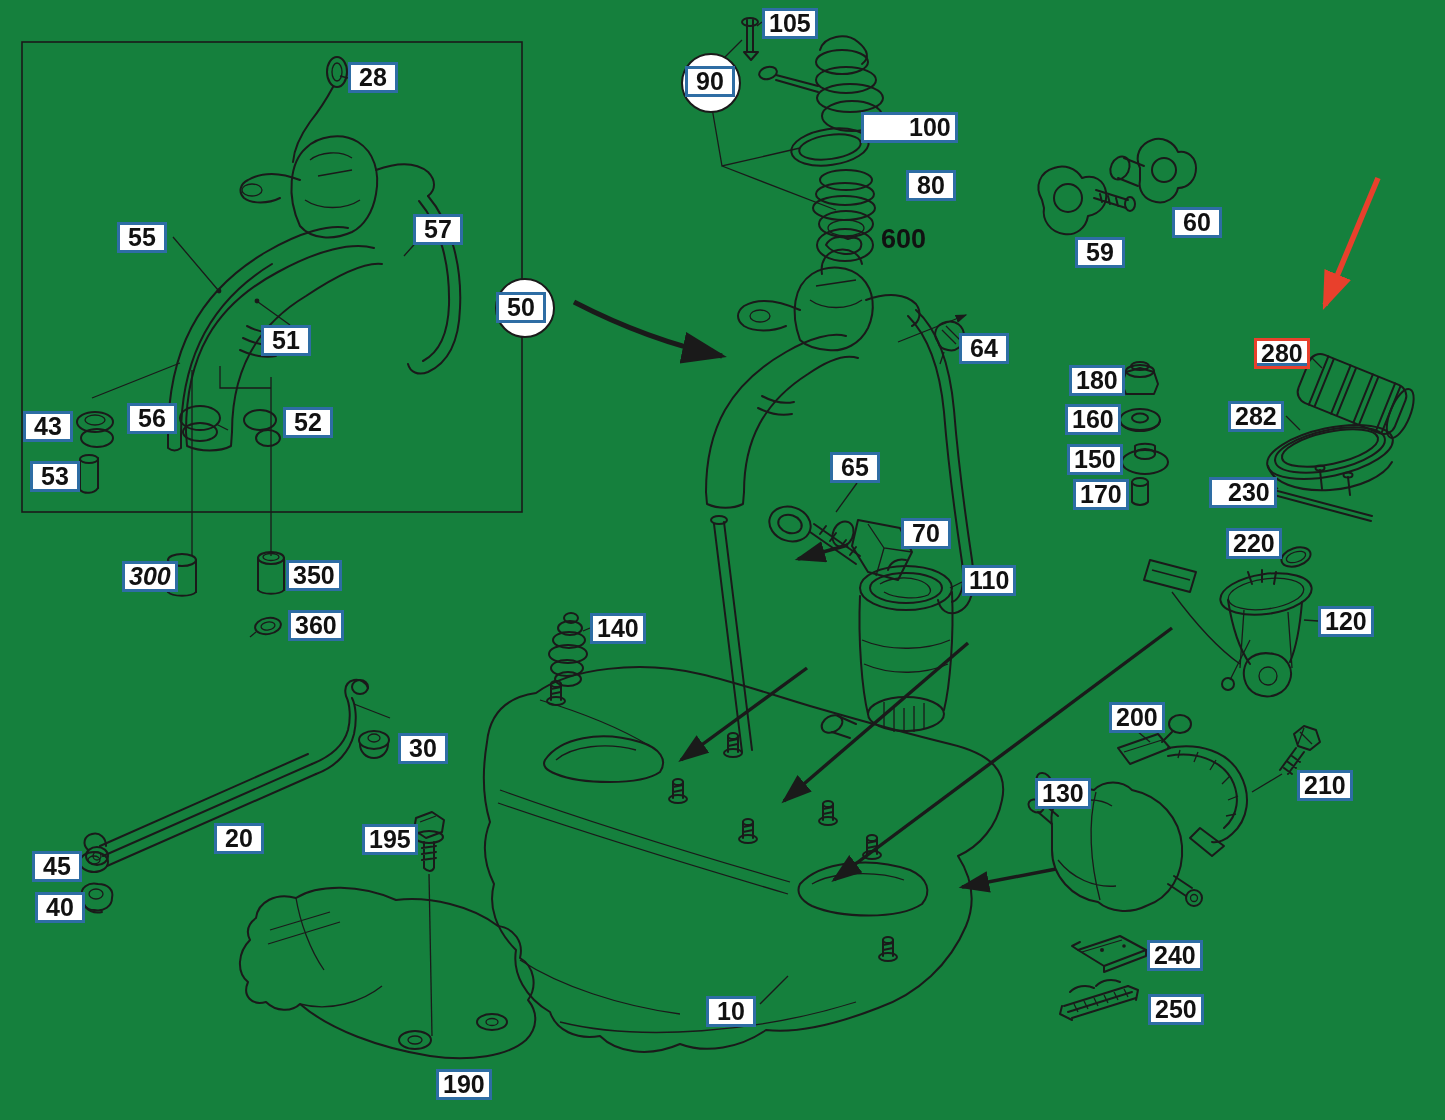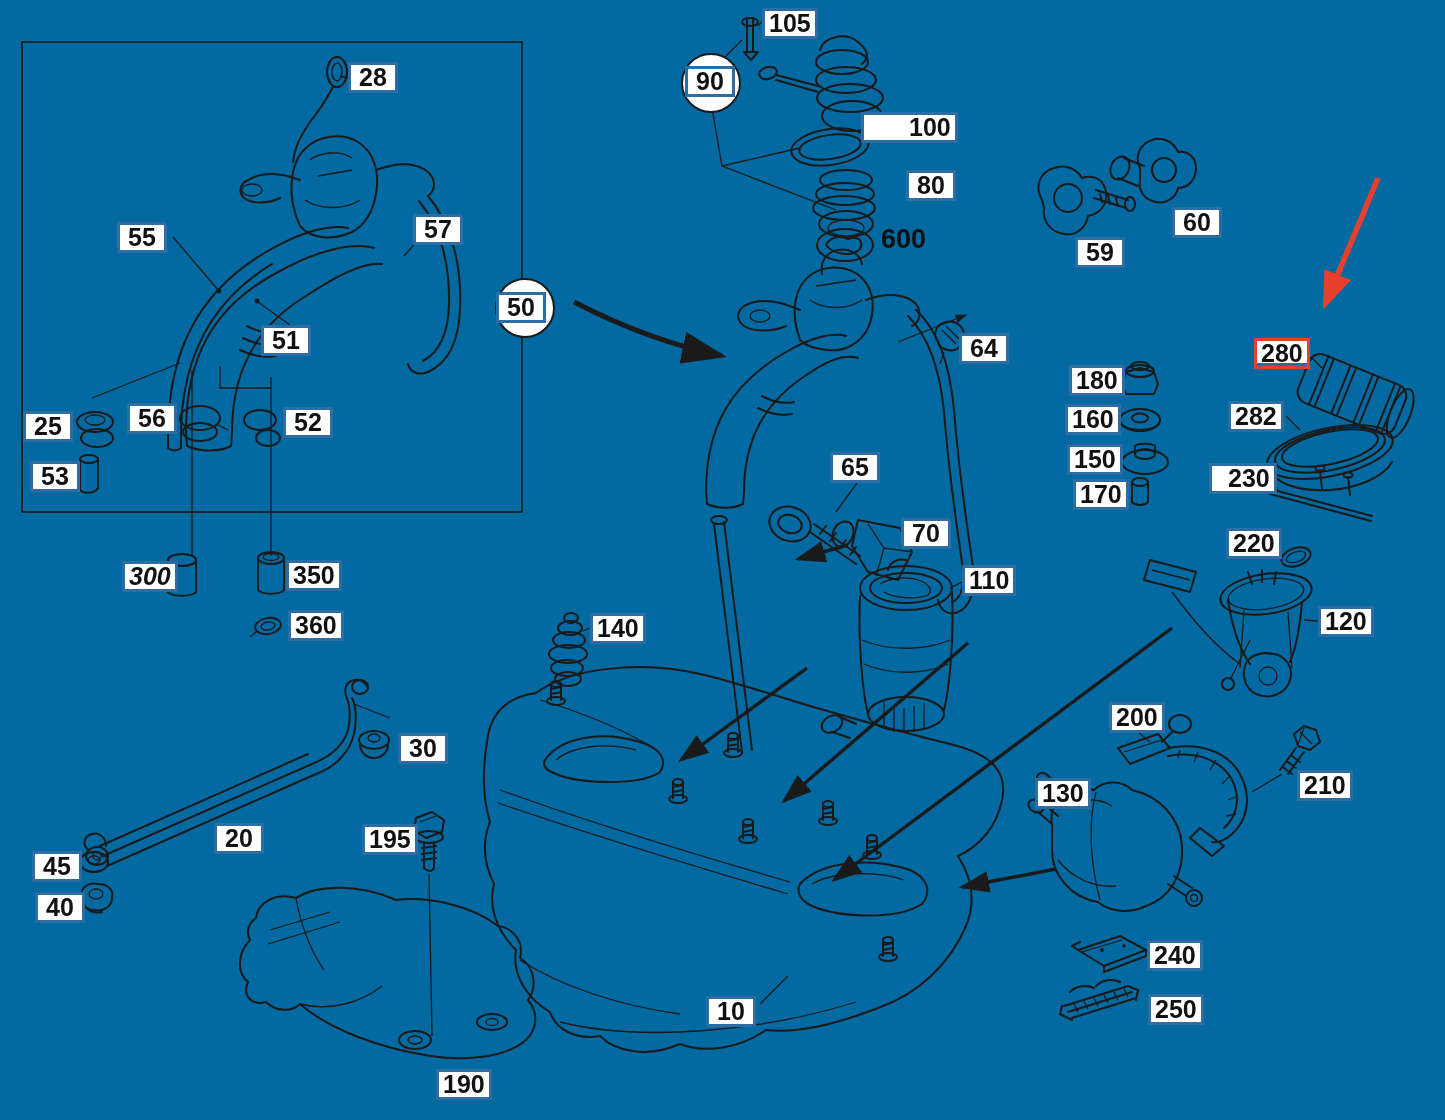--- a/index.html
+++ b/index.html
@@ -1,16 +1,16 @@
 <!DOCTYPE html>
 <html style="--label-border: #2E6DA4; --highlight: #E8402C; --line: #1A1A1A; --background: #FFFFFF;"><head>
 <meta charset="utf-8">
 <style>
   html,body{margin:0;padding:0;background:#fff;}
-  .canvas{position:relative;width:1445px;height:1120px;background:#0369a1;overflow:hidden;
+  .canvas{position:relative;width:1445px;height:1120px;background:#15803d;overflow:hidden;
           font-family:"Liberation Sans",sans-serif;}
   .art{position:absolute;left:0;top:0;z-index:1;}
   .callout-circle{position:absolute;border:2.5px solid #1a1a1a;border-radius:50%;background:#fff;z-index:2;}
   .part-label{position:absolute;box-sizing:border-box;min-width:50px;height:31px;
       border:3px solid var(--label-border,#2E6DA4);background:#fff;color:#111;
       font-size:25px;font-weight:700;display:flex;align-items:center;justify-content:center;
       padding:0 4px;z-index:3;cursor:pointer;}
   .part-label.highlight{border:3px solid var(--highlight,#E8402C);
       box-shadow:inset 0 -3px 0 0 var(--label-border,#2E6DA4);}
   .part-label.circled{background:#fff;}
@@ -362,34 +362,34 @@
       <div class="part-label circled" style="left: 685px; top: 66px;">90</div>
       <div class="part-label" style="left: 348px; top: 62px;">28</div>
       <div class="part-label" style="left: 861px; top: 112px; padding-left: 45px;">100</div>
       <div class="part-label" style="left: 906px; top: 170px;">80</div>
       <div class="part-label plain" style="left: 877px; top: 224px;">600</div>
       <div class="part-label" style="left: 117px; top: 222px;">55</div>
       <div class="part-label" style="left: 413px; top: 214px;">57</div>
       <div class="part-label" style="left: 261px; top: 325px;">51</div>
       <div class="callout-circle" style="left: 495px; top: 278px; width: 56px; height: 56px;"></div>
       <div class="part-label circled" style="left: 496px; top: 292px;">50</div>
-      <div class="part-label" style="left: 23px; top: 411px;">25</div>
+      <div class="part-label" style="left: 23px; top: 411px;">43</div>
       <div class="part-label" style="left: 127px; top: 403px;">56</div>
       <div class="part-label" style="left: 283px; top: 407px;">52</div>
       <div class="part-label" style="left: 30px; top: 461px;">53</div>
       <div class="part-label" style="left: 1075px; top: 237px;">59</div>
       <div class="part-label" style="left: 1172px; top: 207px;">60</div>
       <div class="part-label" style="left: 959px; top: 333px;">64</div>
       <div class="part-label" style="left: 1069px; top: 365px;">180</div>
       <div class="part-label" style="left: 1065px; top: 404px;">160</div>
       <div class="part-label" style="left: 1067px; top: 444px;">150</div>
       <div class="part-label" style="left: 1073px; top: 479px;">170</div>
       <div class="part-label highlight" style="left: 1254px; top: 338px;">280</div>
       <div class="part-label" style="left: 1228px; top: 401px;">282</div>
-      <div class="part-label" style="left: 1209px; top: 463px; padding-left: 16px;">230</div>
+      <div class="part-label" style="left: 1209px; top: 477px; padding-left: 16px;">230</div>
       <div class="part-label" style="left: 1226px; top: 528px;">220</div>
       <div class="part-label" style="left: 1318px; top: 606px;">120</div>
       <div class="part-label" style="left: 830px; top: 452px;">65</div>
       <div class="part-label" style="left: 901px; top: 518px;">70</div>
       <div class="part-label" style="left: 962px; top: 565px;">110</div>
       <div class="part-label" style="left: 122px; top: 561px; font-style: italic;">300</div>
       <div class="part-label" style="left: 286px; top: 560px;">350</div>
       <div class="part-label" style="left: 288px; top: 610px;">360</div>
       <div class="part-label" style="left: 590px; top: 613px;">140</div>
       <div class="part-label" style="left: 398px; top: 733px;">30</div>

